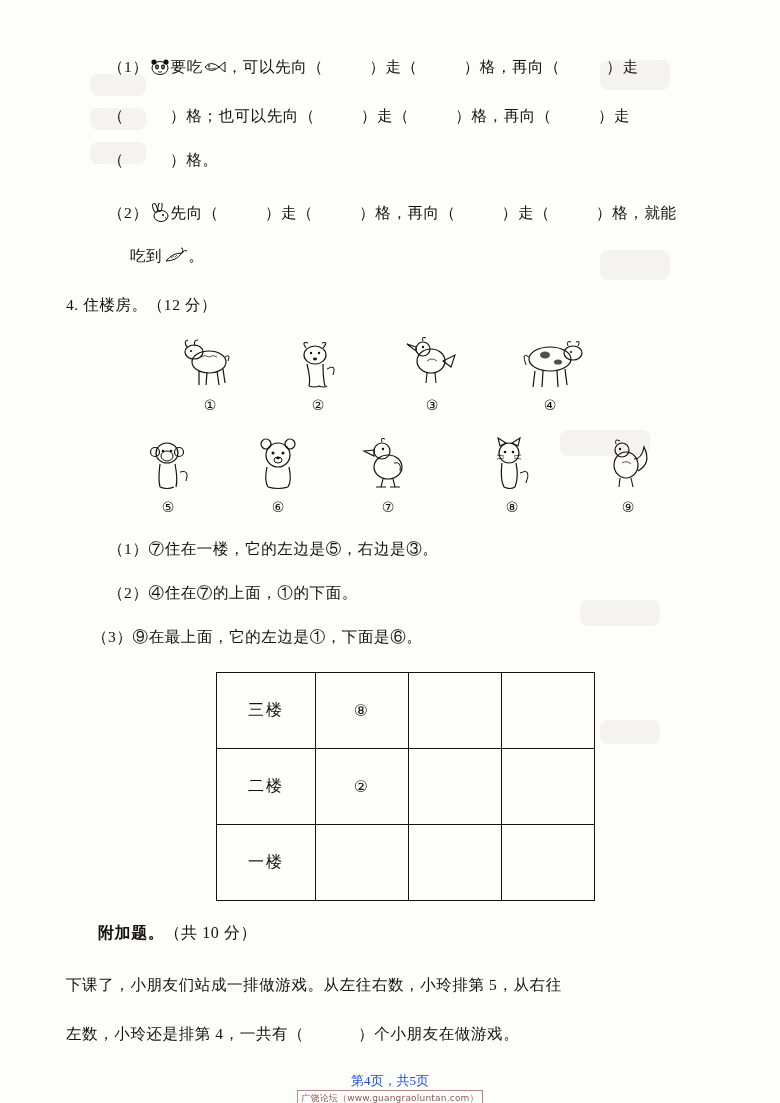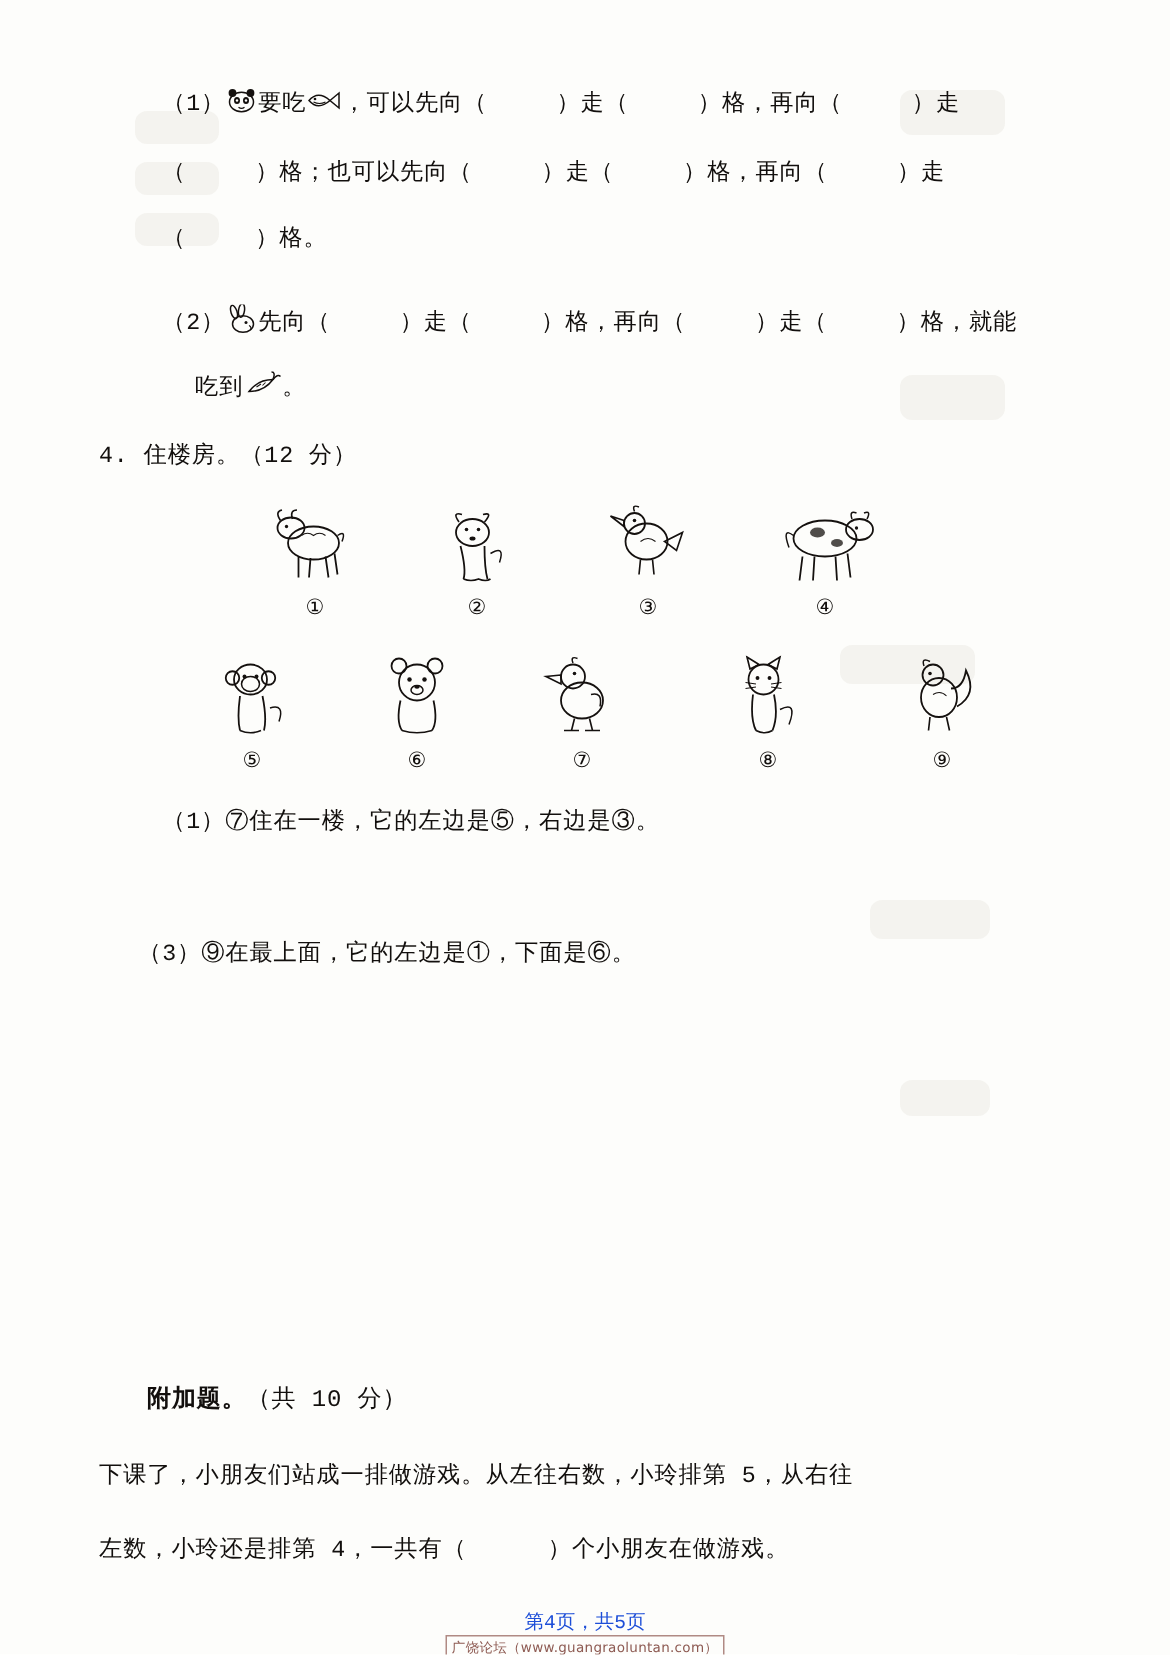--- a/index.html
+++ b/index.html
@@ -33,21 +33,21 @@
     left: 0; top: 0; right: 0; bottom: 0;
   }
   .line {
     position: absolute;
     white-space: nowrap;
     font-size: 15.5px;
     letter-spacing: 0.6px;
     line-height: 1;
     color: #120f0d;
   }
-  .ser { font-family: Liberation Mono, monospace; }
+  .ser { font-family: Liberation Serif, serif; }
 
   .blank {
     display: inline-block;
     width: 46px;
   }
   .blank-wide { display:inline-block; width: 54px; }
 
   
   .doodle { display: inline-block; vertical-align: middle; }
   .animal-cell {
@@ -310,24 +310,49 @@
           <path d="M20 41 L19 50 M31 41 L33 50" stroke="#15110f" stroke-width="1.1" fill="none"></path>
           <path d="M22 26 q5 -3 9 1" fill="none" stroke="#15110f" stroke-width="0.7"></path>
         </svg>
       </span>
       <span class="animal-num">⑨</span>
     </div>
 
     <div class="line ser" style="left:108px; top:541px;">
       <span>（1）⑦住在一楼，它的左边是⑤，右边是③。</span>
     </div>
+    <div class="line ser" style="left:108px; top:585px;">
+      <span>（2）④住在⑦的上面，①的下面。</span>
+    </div>
     <div class="line ser" style="left:92px; top:629px;">
       <span>（3）⑨在最上面，它的左边是①，下面是⑥。</span>
     </div>
 
+    <table class="bldg" style="left:216px; top:672px;">
+      <tbody>
+          <tr>
+        <td class="lbl">三楼</td>
+        <td>⑧</td>
+        <td></td>
+        <td></td>
+      </tr>
+      <tr>
+        <td class="lbl">二楼</td>
+        <td>②</td>
+        <td></td>
+        <td></td>
+      </tr>
+      <tr>
+        <td class="lbl">一楼</td>
+        <td></td>
+        <td></td>
+        <td></td>
+      </tr>
+    </tbody>
+      </table>
 
     <div class="line ser" style="left:66px; top:925px; font-size:16px;">
       <span class="bold">附加题。</span><span>（共 10 分）</span>
     </div>
     <div class="line ser" style="left:66px; top:977px;">
       <span>下课了，小朋友们站成一排做游戏。从左往右数，小玲排第 5，从右往</span>
     </div>
     <div class="line ser" style="left:66px; top:1026px;">
       <span>左数，小玲还是排第 4，一共有（</span><span class="blank-wide"></span><span>）个小朋友在做游戏。</span>
     </div>

